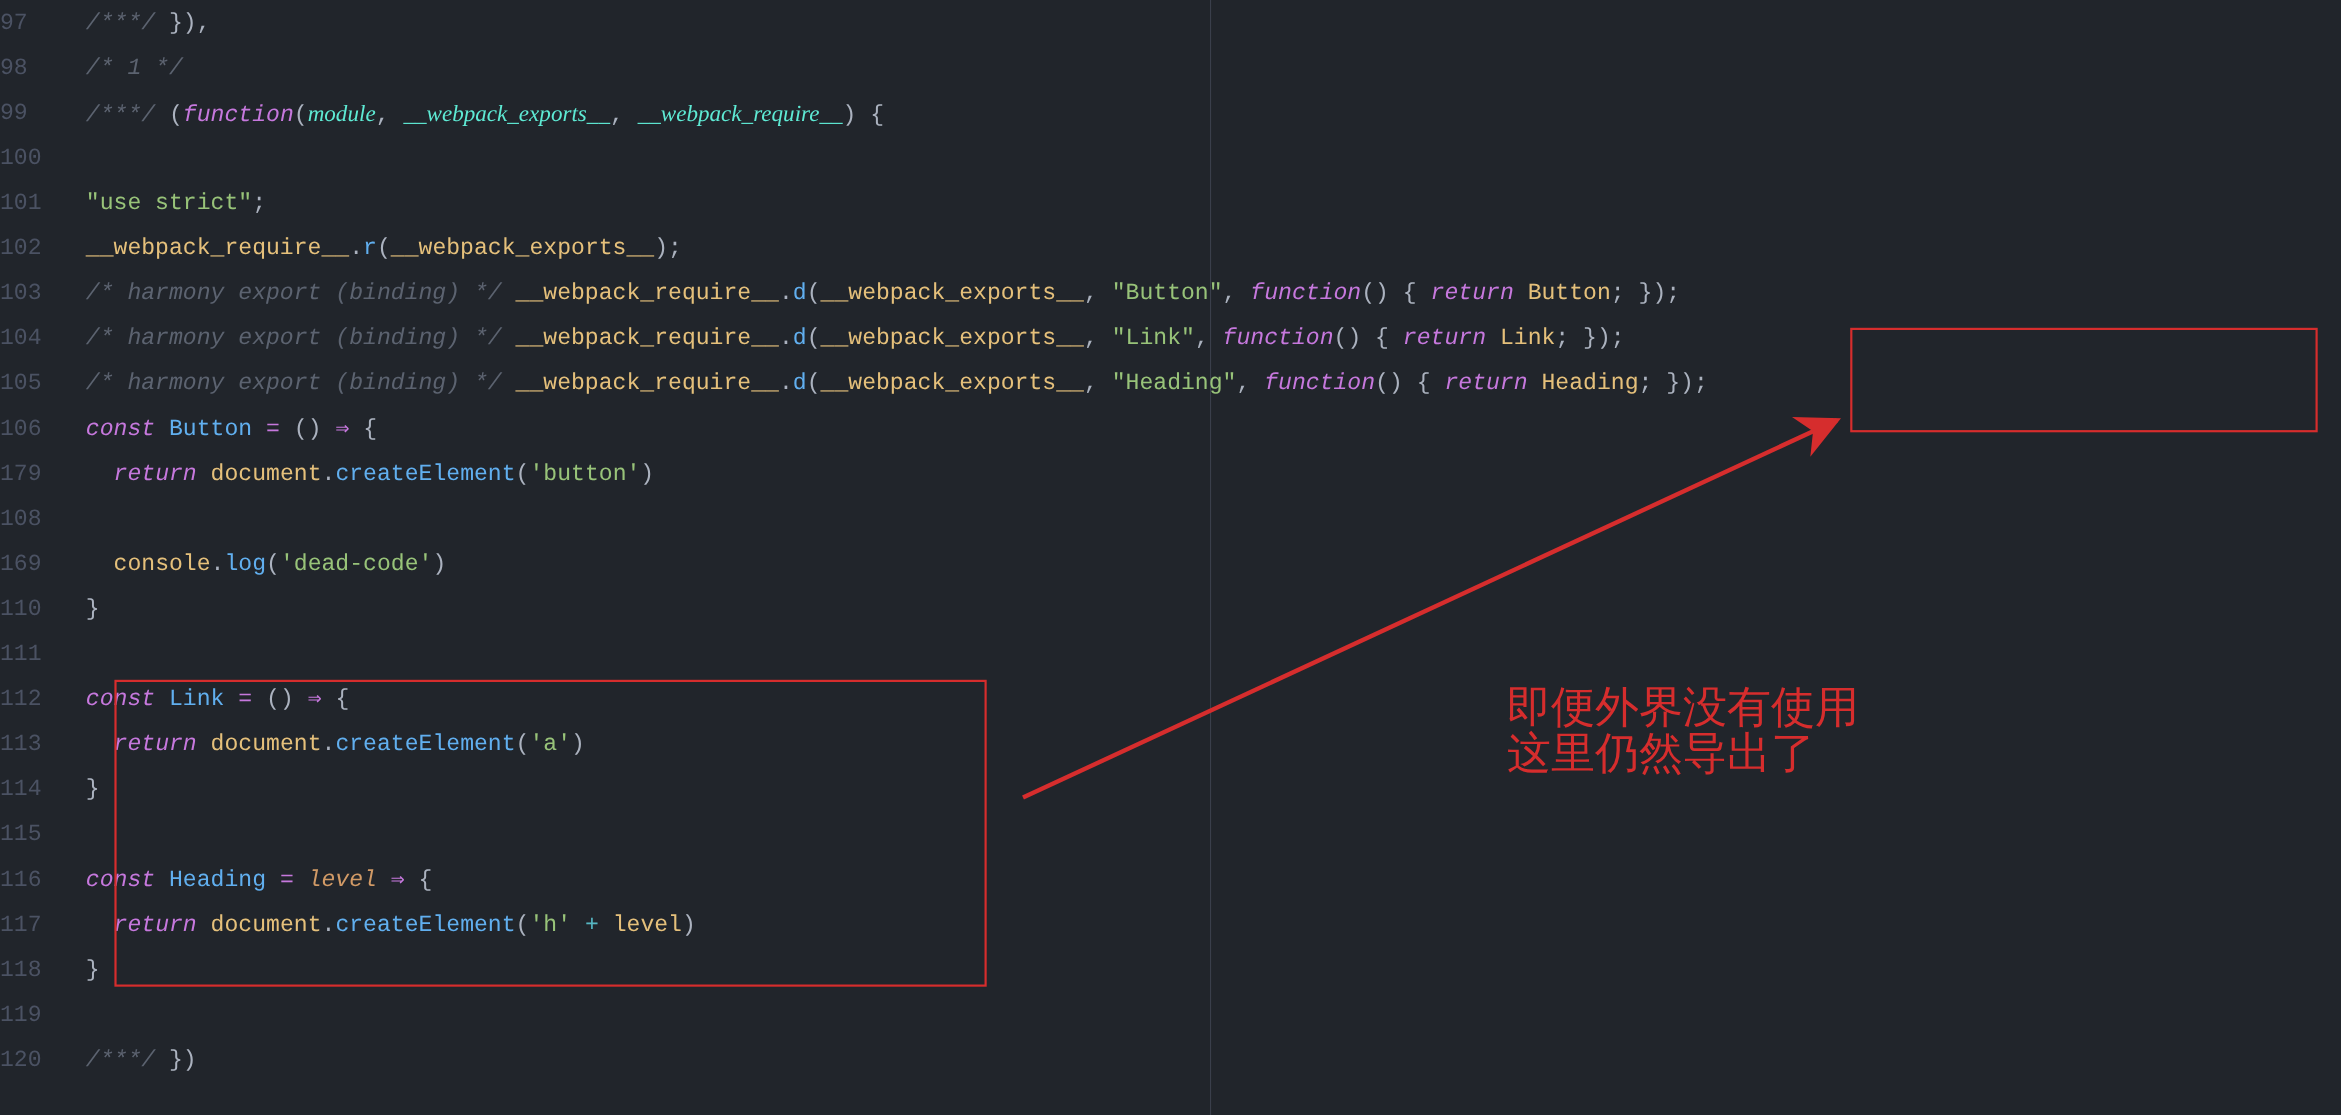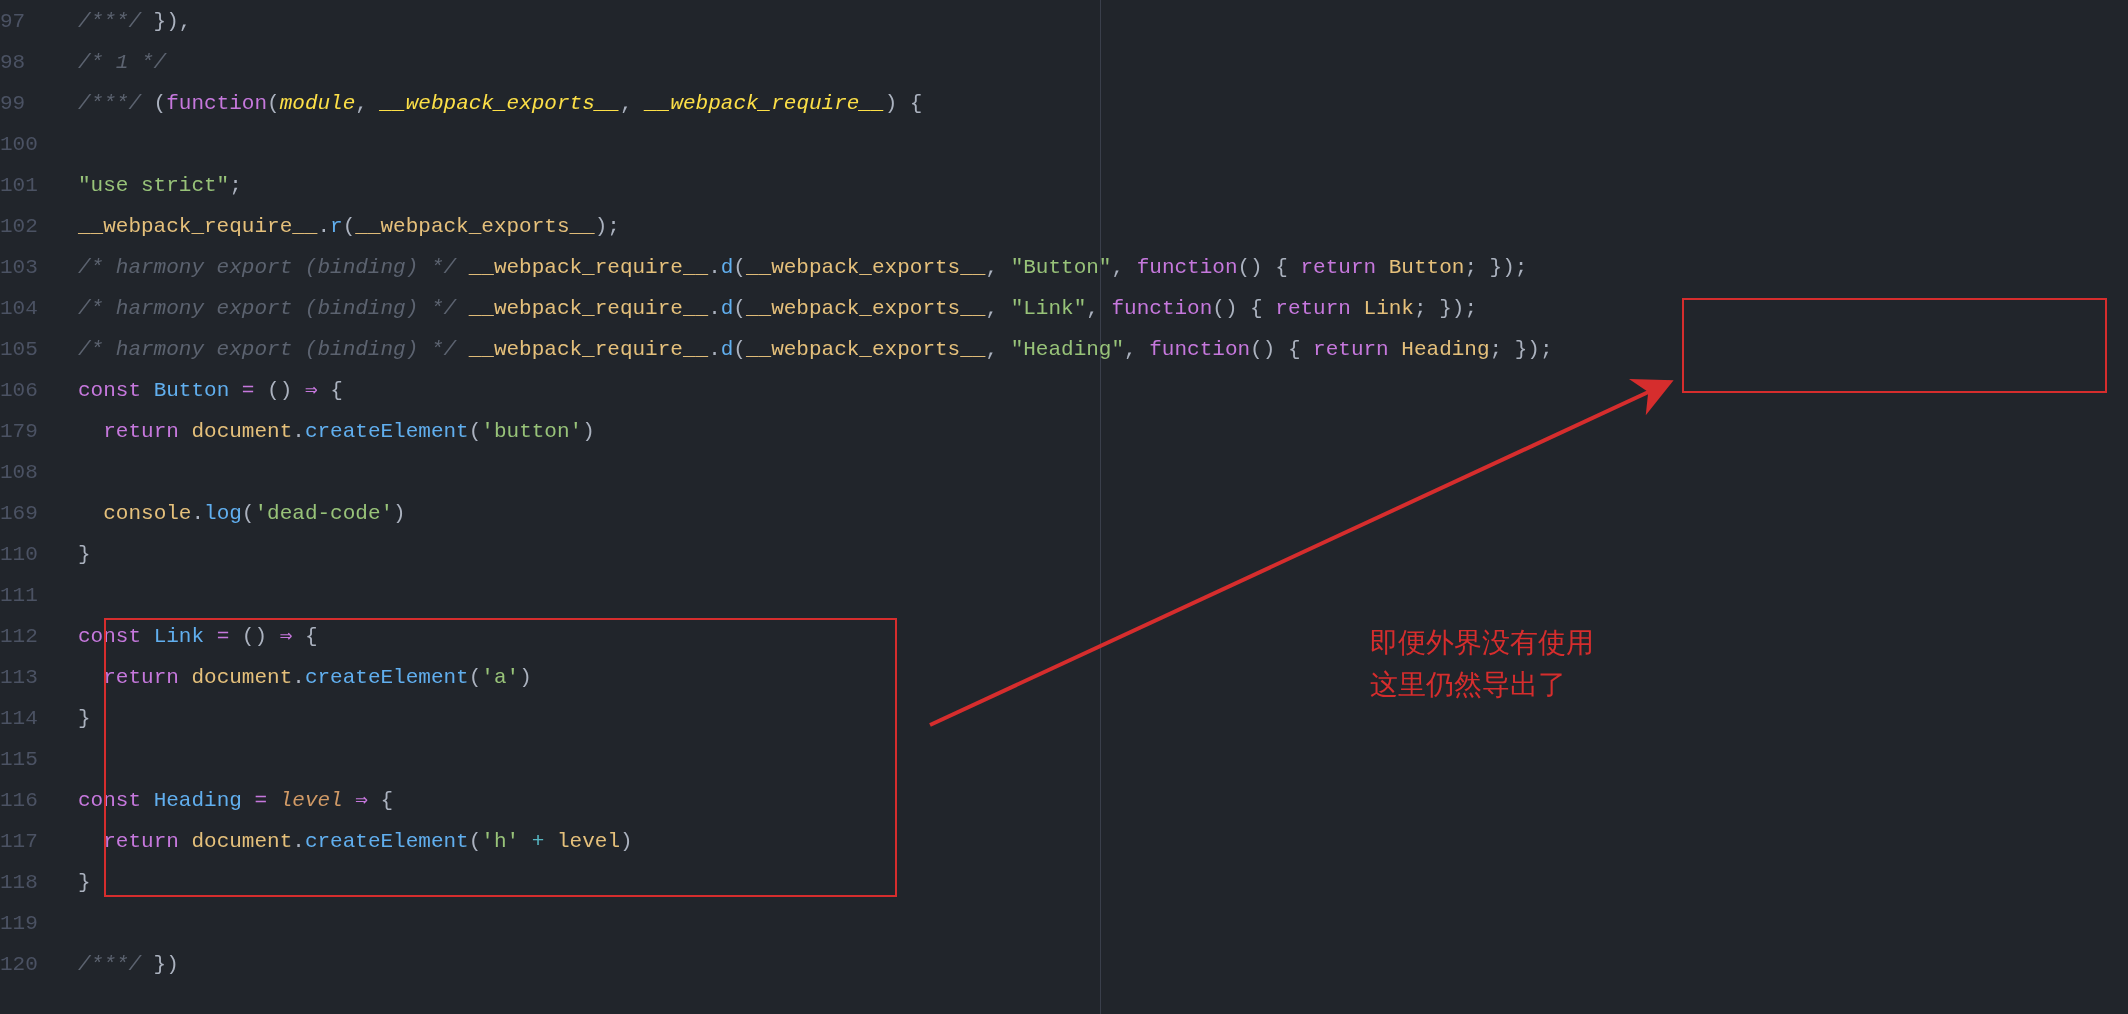--- a/index.html
+++ b/index.html
@@ -30,24 +30,24 @@
   }
   .gutter div { height: 41px; }
   .code {
     flex: 1;
     padding-top: 1px;
     white-space: pre;
     position: relative;
   }
   .code .ln { height: 41px; }
   .cm { color: #5c6370; font-style: italic; }
-  .kw { color: #c678dd; }
+  .kw { color: #c678dd; font-style: italic; }
   .fn { color: #61afef; }
   .var { color: #e5c07b; }
-  .prm { color: #fde047; font-style: italic; }
+  .prm { color: #5eead4; font-style: italic; font-family: Liberation Serif, serif; }
   .prm2 { color: #d19a66; font-style: italic; }
   .str { color: #98c379; }
   .pl { color: #abb2bf; }
   .op { color: #56b6c2; }
   .opar { color: #c678dd; }
 
   .ruler {
     position: absolute;
     top: 0;
     bottom: 0;
@@ -76,21 +76,21 @@
     width: 425px;
     height: 95px;
   }
 
   .annot {
     position: absolute;
     left: 1370px;
     top: 622px;
     color: #d62d2d;
     font-family: "PingFang SC", "Microsoft YaHei", sans-serif;
-    font-size: 28px;
+    font-size: 40px;
     line-height: 42px;
     z-index: 6;
   }
 
   svg.arrow {
     position: absolute;
     top: 0;
     left: 0;
     width: 2128px;
     height: 1014px;

